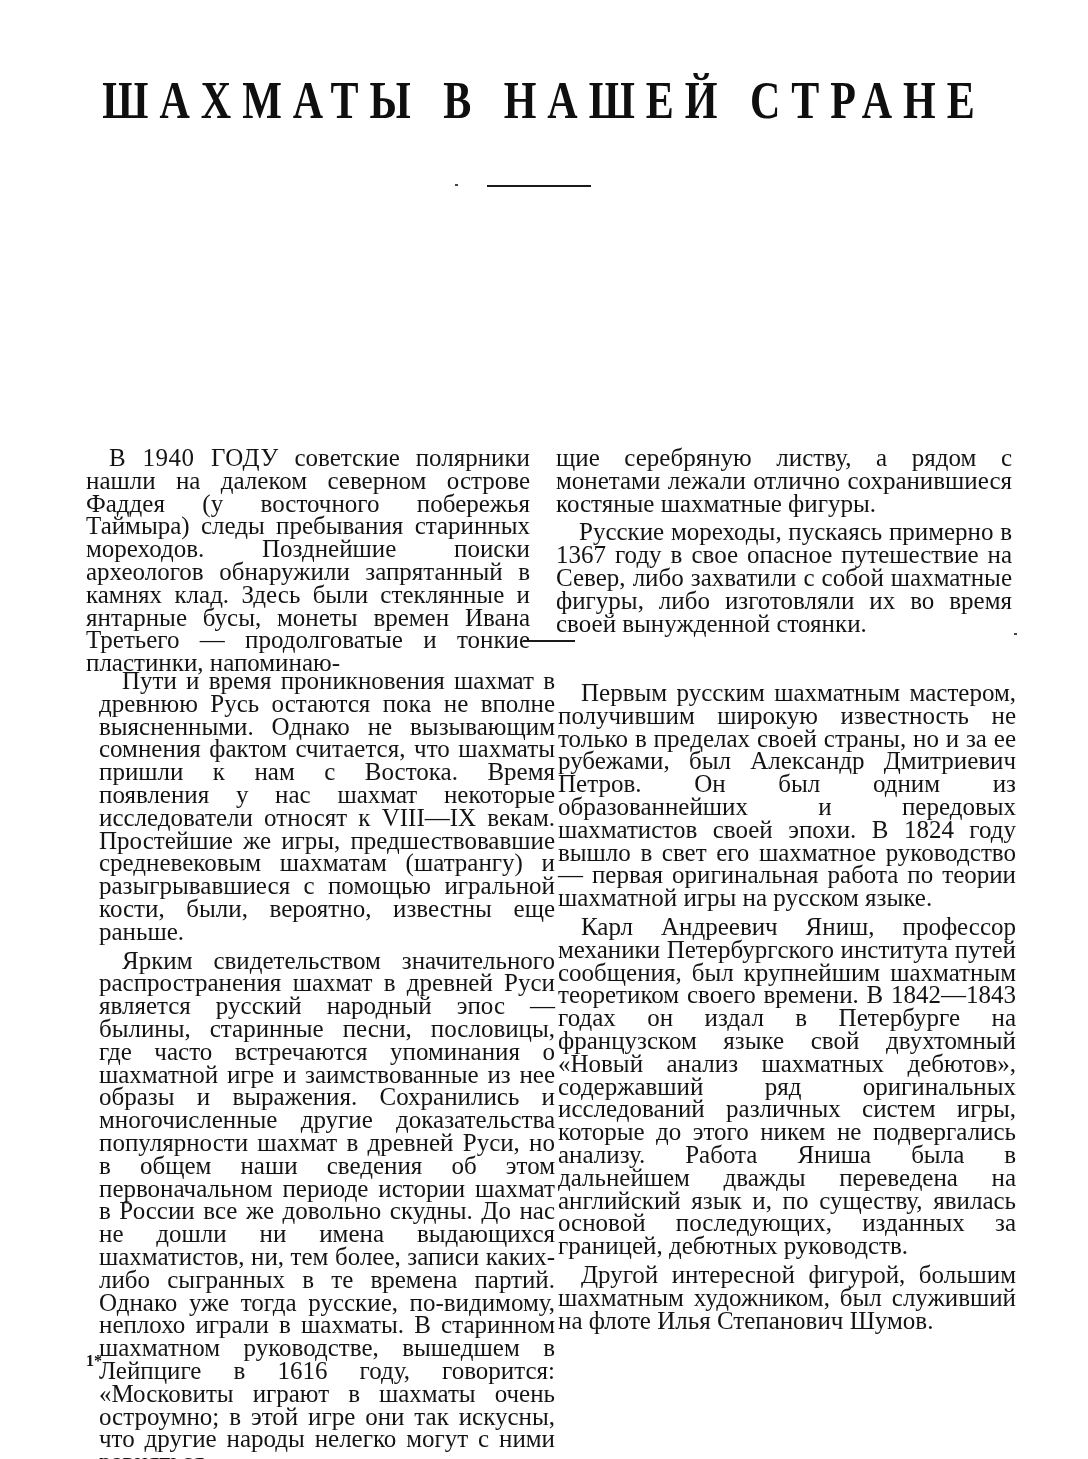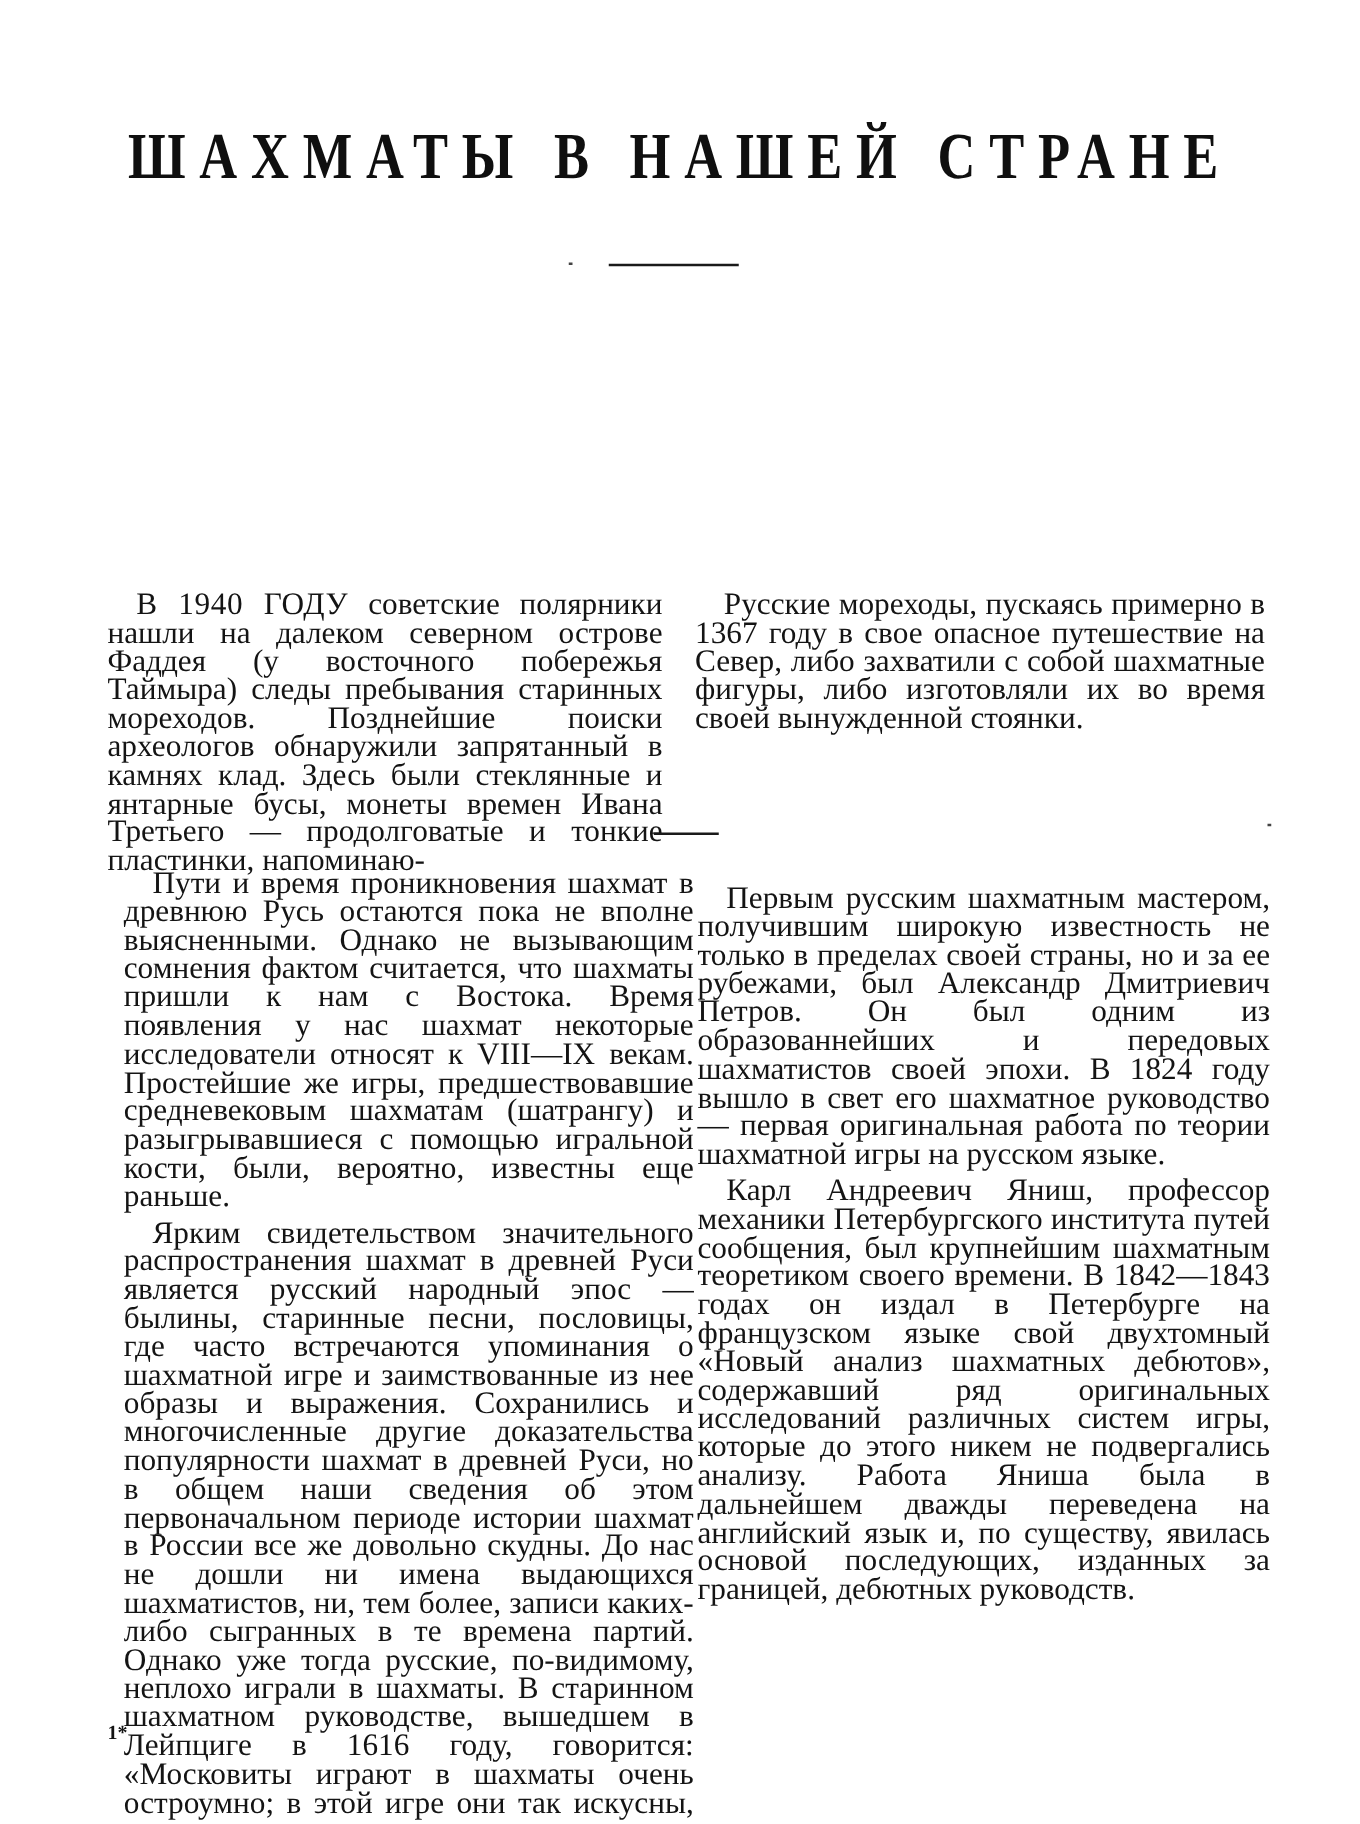--- a/index.html
+++ b/index.html
@@ -1,21 +1,21 @@
 <!DOCTYPE html>
 <html><head>
   <meta charset="utf-8">
   <style>
     html, body { margin: 0; padding: 0; background: #ffffff; }
     body {
       width: 1088px; height: 1459px; position: relative; overflow: hidden;
       font-family: "Liberation Serif", "DejaVu Serif", serif;
       color: #141414;
     }
-    .page { position: absolute; inset: 0; margin-top: 26px; }
+    .page { position: absolute; inset: 0; }
     .title {
       position: absolute; left: 0; width: 1088px; top: 70px;
       text-align: center;
       font-family: "Liberation Serif", serif;
       font-weight: 700; font-size: 42px; letter-spacing: 11px;
       transform: scaleY(1.25); transform-origin: top center;
       color: #0f0f0f;
     }
     .rule { position: absolute; height: 2px; background: #1a1a1a; }
     .col {
@@ -39,32 +39,34 @@
 
   <div class="title">ШАХМАТЫ В НАШЕЙ СТРАНЕ</div>
 
   <div class="rule" style="left:487px; top:185px; width:104px;"></div>
 
   <div class="col" style="left:86px; top:447px; width:444px;">
     <p><span class="lead-caps">В 1940 ГОДУ</span><span> советские полярники нашли на далеком северном острове Фаддея (у восточного побережья Таймыра) следы пребывания старинных мореходов. Позднейшие поиски археологов обнаружили запрятанный в камнях клад. Здесь были стеклянные и янтарные бусы, монеты времен Ивана Третьего — продолговатые и тонкие пластинки, напоминаю-</span></p>
   </div>
 
   <div class="col" style="left:556px; top:447px; width:456px;">
+    <p class="cont">щие серебряную листву, а рядом с монетами лежали отлично сохранившиеся костяные шахматные фигуры.</p>
     <p>Русские мореходы, пускаясь примерно в 1367 году в свое опасное путешествие на Север, либо захватили с собой шахматные фигуры, либо изготовляли их во время своей вынужденной стоянки.</p>
   </div>
 
   <div class="rule" style="left:523px; top:640px; width:52px;"></div>
 
   <div class="col" style="left:99px; top:670px; width:456px;">
     <p>Пути и время проникновения шахмат в древнюю Русь остаются пока не вполне выясненными. Однако не вызывающим сомнения фактом считается, что шахматы пришли к нам с Востока. Время появления у нас шахмат некоторые исследователи относят к VIII—IX векам. Простейшие же игры, предшествовавшие средневековым шахматам (шатрангу) и разыгрывавшиеся с помощью игральной кости, были, вероятно, известны еще раньше.</p>
     <p>Ярким свидетельством значительного распространения шахмат в древней Руси является русский народный эпос — былины, старинные песни, пословицы, где часто встречаются упоминания о шахматной игре и заимствованные из нее образы и выражения. Сохранились и многочисленные другие доказательства популярности шахмат в древней Руси, но в общем наши сведения об этом первоначальном периоде истории шахмат в России все же довольно скудны. До нас не дошли ни имена выдающихся шахматистов, ни, тем более, записи каких-либо сыгранных в те времена партий. Однако уже тогда русские, по-видимому, неплохо играли в шахматы. В старинном шахматном руководстве, вышедшем в Лейпциге в 1616 году, говорится: «Московиты играют в шахматы очень остроумно; в этой игре они так искусны, что другие народы нелегко могут с ними равняться».</p>
   </div>
 
   <div class="col" style="left:558px; top:682px; width:458px;">
     <p>Первым русским шахматным мастером, получившим широкую известность не только в пределах своей страны, но и за ее рубежами, был Александр Дмитриевич Петров. Он был одним из образованнейших и передовых шахматистов своей эпохи. В 1824 году вышло в свет его шахматное руководство — первая оригинальная работа по теории шахматной игры на русском языке.</p>
     <p>Карл Андреевич Яниш, профессор механики Петербургского института путей сообщения, был крупнейшим шахматным теоретиком своего времени. В 1842—1843 годах он издал в Петербурге на французском языке свой двухтомный «Новый анализ шахматных дебютов», содержавший ряд оригинальных исследований различных систем игры, которые до этого никем не подвергались анализу. Работа Яниша была в дальнейшем дважды переведена на английский язык и, по существу, явилась основой последующих, изданных за границей, дебютных руководств.</p>
+    <p>Другой интересной фигурой, большим шахматным художником, был служивший на флоте Илья Степанович Шумов.</p>
   </div>
 
   <div class="folio">1*</div>
 
   <div class="speck" style="left:1014px; top:633px;"></div>
   <div class="speck" style="left:455px; top:184px;"></div>
 </div>
 
 </body></html>

